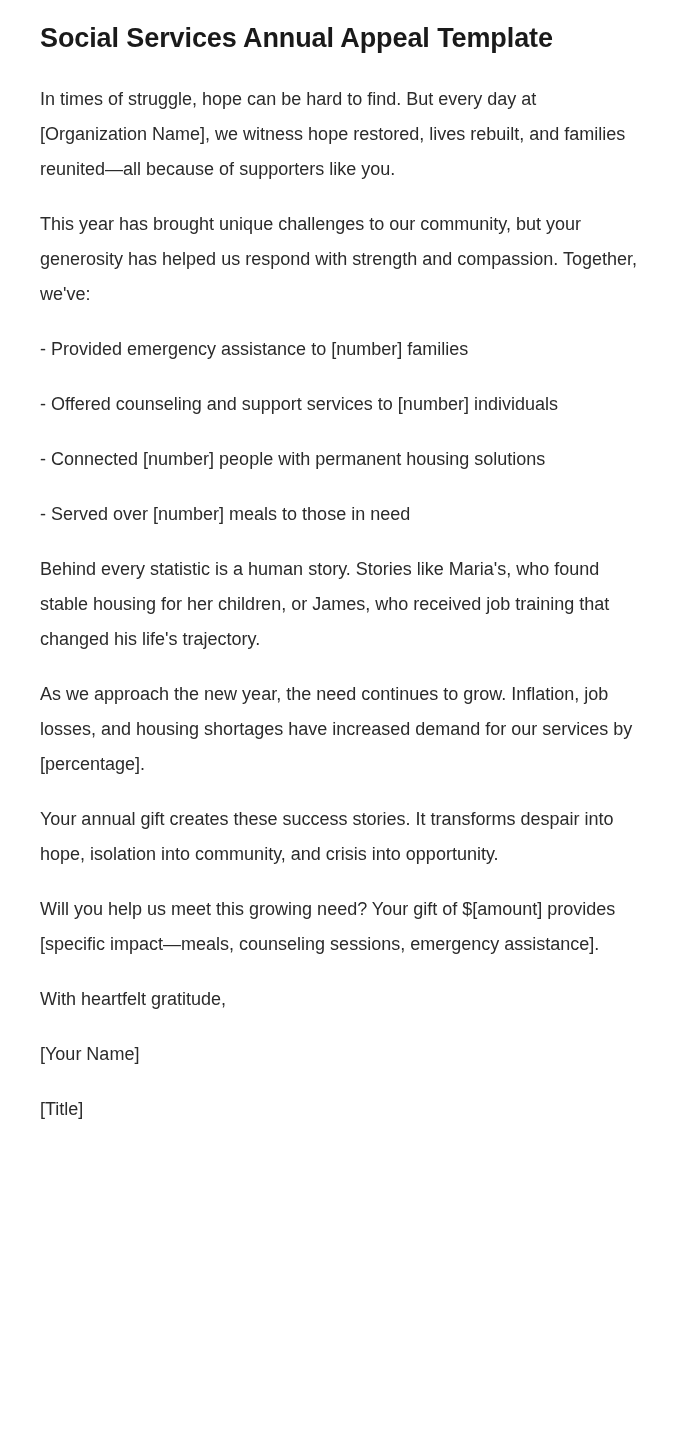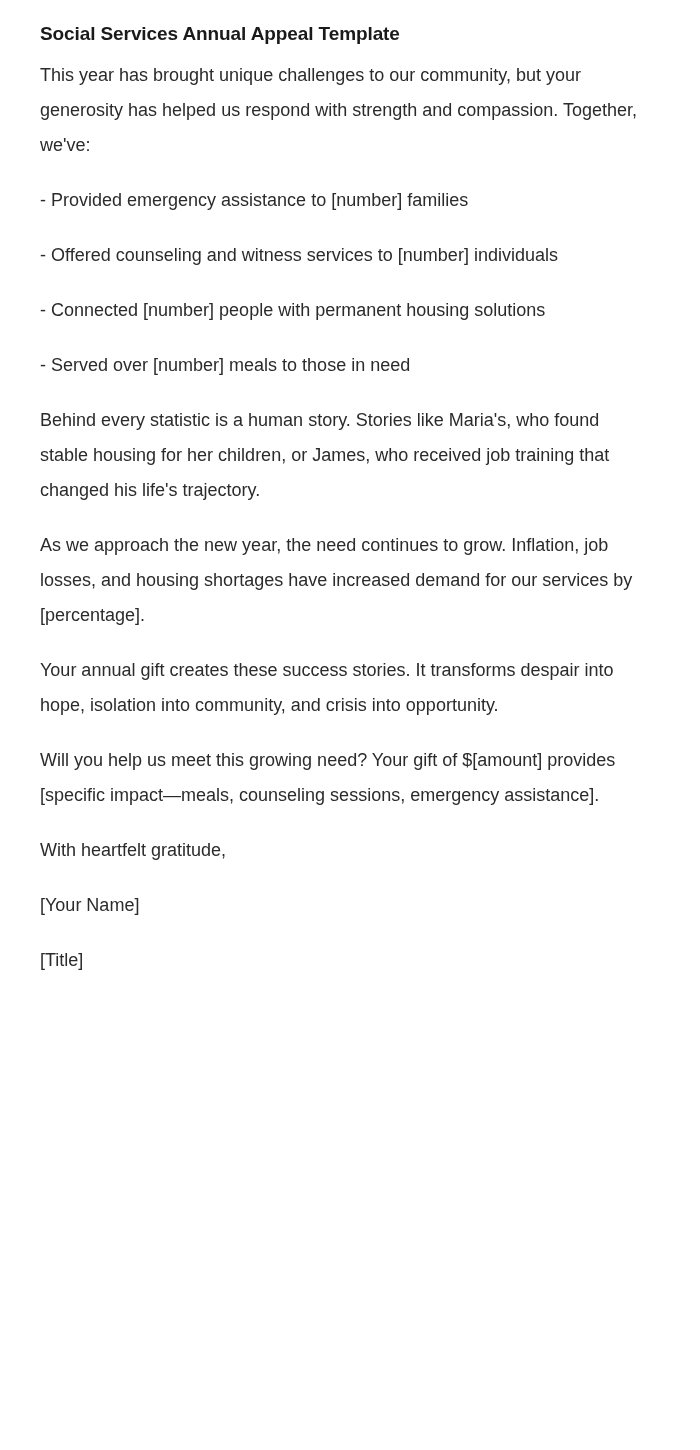--- a/index.html
+++ b/index.html
@@ -15,22 +15,22 @@
     -webkit-font-smoothing: antialiased;
   }
   .doc {
     box-sizing: border-box;
     width: 700px;
     min-height: 1450px;
     background: #ffffff;
     padding: 22px 60px 60px 40px;
   }
   .doc-title {
-    margin: 0 0 12px 0;
-    font-size: 19px;
+    margin: 0 0 26px 0;
+    font-size: 27px;
     line-height: 1.25;
     font-weight: 700;
     color: #1a1a1a;
     letter-spacing: -0.1px;
   }
   .body-block {
     margin: 0 0 20px 0;
     font-size: 18px;
     line-height: 35px;
     color: #2b2b2b;
@@ -52,26 +52,27 @@
   }
 </style>
 </head>
 <body>
 
 <div class="doc">
 
   <h1 class="doc-title">Social Services Annual Appeal Template</h1>
 
 
+  <p class="body-block">In times of struggle, hope can be hard to find. But every day at [Organization Name], we witness hope restored, lives rebuilt, and families reunited—all because of supporters like you.</p>
 
   <p class="body-block">This year has brought unique challenges to our community, but your generosity has helped us respond with strength and compassion. Together, we've:</p>
 
   <p class="body-block list-line">- Provided emergency assistance to [number] families</p>
 
-  <p class="body-block list-line">- Offered counseling and witness services to [number] individuals</p>
+  <p class="body-block list-line">- Offered counseling and support services to [number] individuals</p>
 
   <p class="body-block list-line">- Connected [number] people with permanent housing solutions</p>
 
   <p class="body-block list-line">- Served over [number] meals to those in need</p>
 
   <p class="body-block">Behind every statistic is a human story. Stories like Maria's, who found stable housing for her children, or James, who received job training that changed his life's trajectory.</p>
 
   <p class="body-block">As we approach the new year, the need continues to grow. Inflation, job losses, and housing shortages have increased demand for our services by [percentage].</p>
 
   <p class="body-block">Your annual gift creates these success stories. It transforms despair into hope, isolation into community, and crisis into opportunity.</p>

